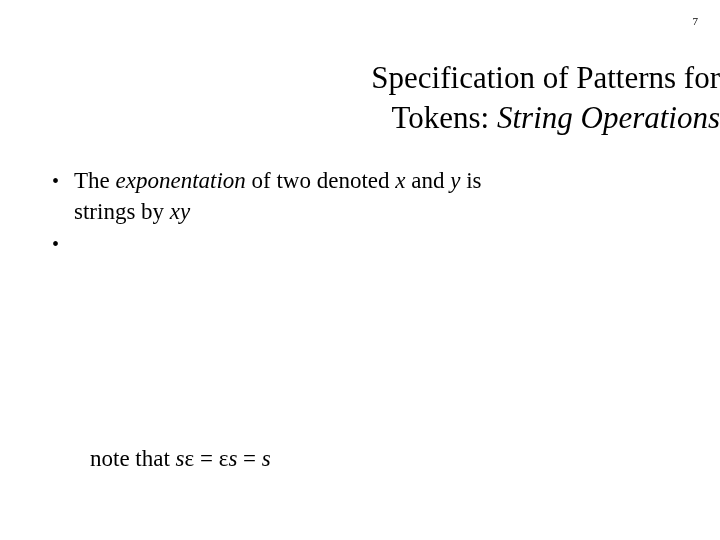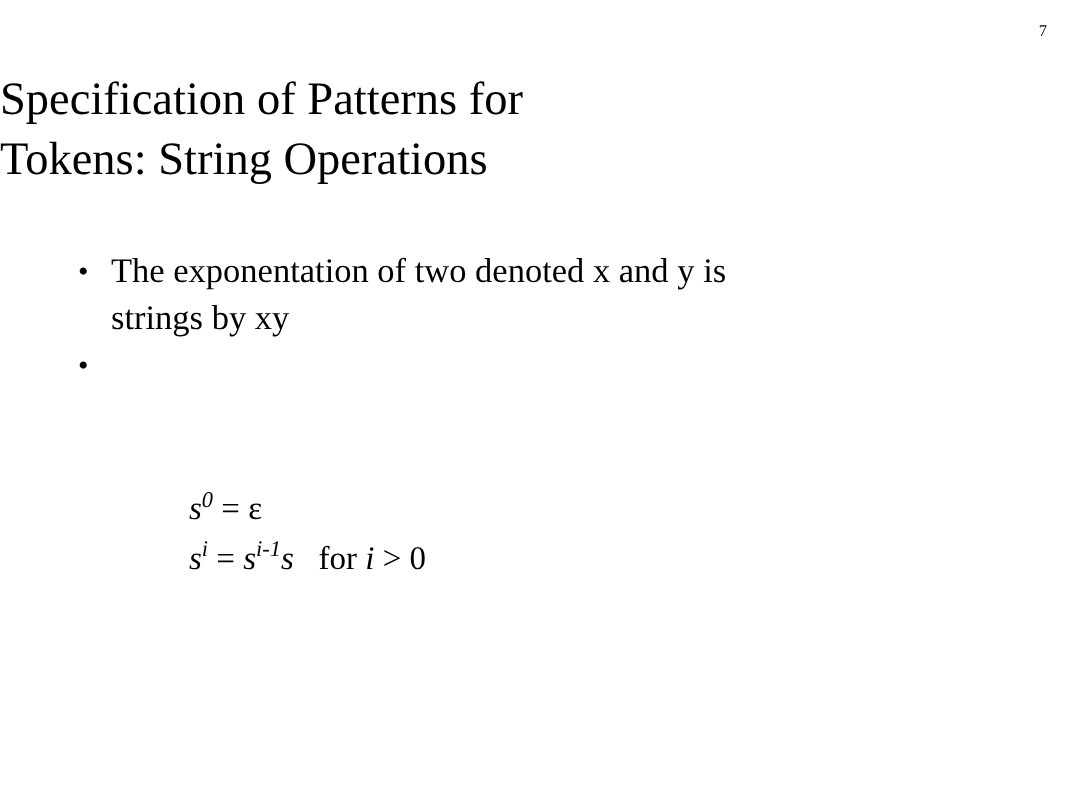--- a/index.html
+++ b/index.html
@@ -24,33 +24,34 @@
     position: absolute;
     top: 16px;
     right: 22px;
     font-size: 11px;
     font-family: "Liberation Serif", serif;
     color: #000;
     line-height: 1;
   }
   .title-block {
     position: absolute;
-    top: 46px;
+    top: 58px;
     left: 0;
     width: 720px;
-    text-align: left;
+    text-align: right;
     font-size: 31px;
     line-height: 1.28;
     color: #000;
   }
   .title-line {
     display: block;
     white-space: nowrap;
   }
   .ital {
+    font-style: italic;
   }
   .body-block {
     position: absolute;
     top: 166px;
     left: 52px;
     width: 640px;
   }
   .bullet-row {
     display: block;
     font-size: 23px;
@@ -117,19 +118,16 @@
       <span class="dot">•</span>
       <span><span>The </span><span class="ital">exponentation</span><span> of two denoted </span><span class="ital">x</span><span> and </span><span class="ital">y</span><span> is</span><br><span>strings by </span><span class="ital">xy</span></span>
     </div>
 
     <div class="bullet-row">
       <span class="dot">•</span>
     </div>
 
   </div>
 
-  <div class="math-block">
-    <span class="math-line"><span>s</span><span class="sup">0</span><span class="up"> = ε</span></span>
-    <span class="math-line"><span>s</span><span class="sup">i</span><span class="up"> = </span><span>s</span><span class="sup">i-1</span><span>s</span><span class="up">   for </span><span>i</span><span class="up"> &gt; 0</span></span>
-  </div>
 
+  <div class="note-block"><span>note that </span><span class="it">s</span><span>ε</span><span> = </span><span>ε</span><span class="it">s</span><span> = </span><span class="it">s</span></div>
 
 </div>
 
 </body></html>

